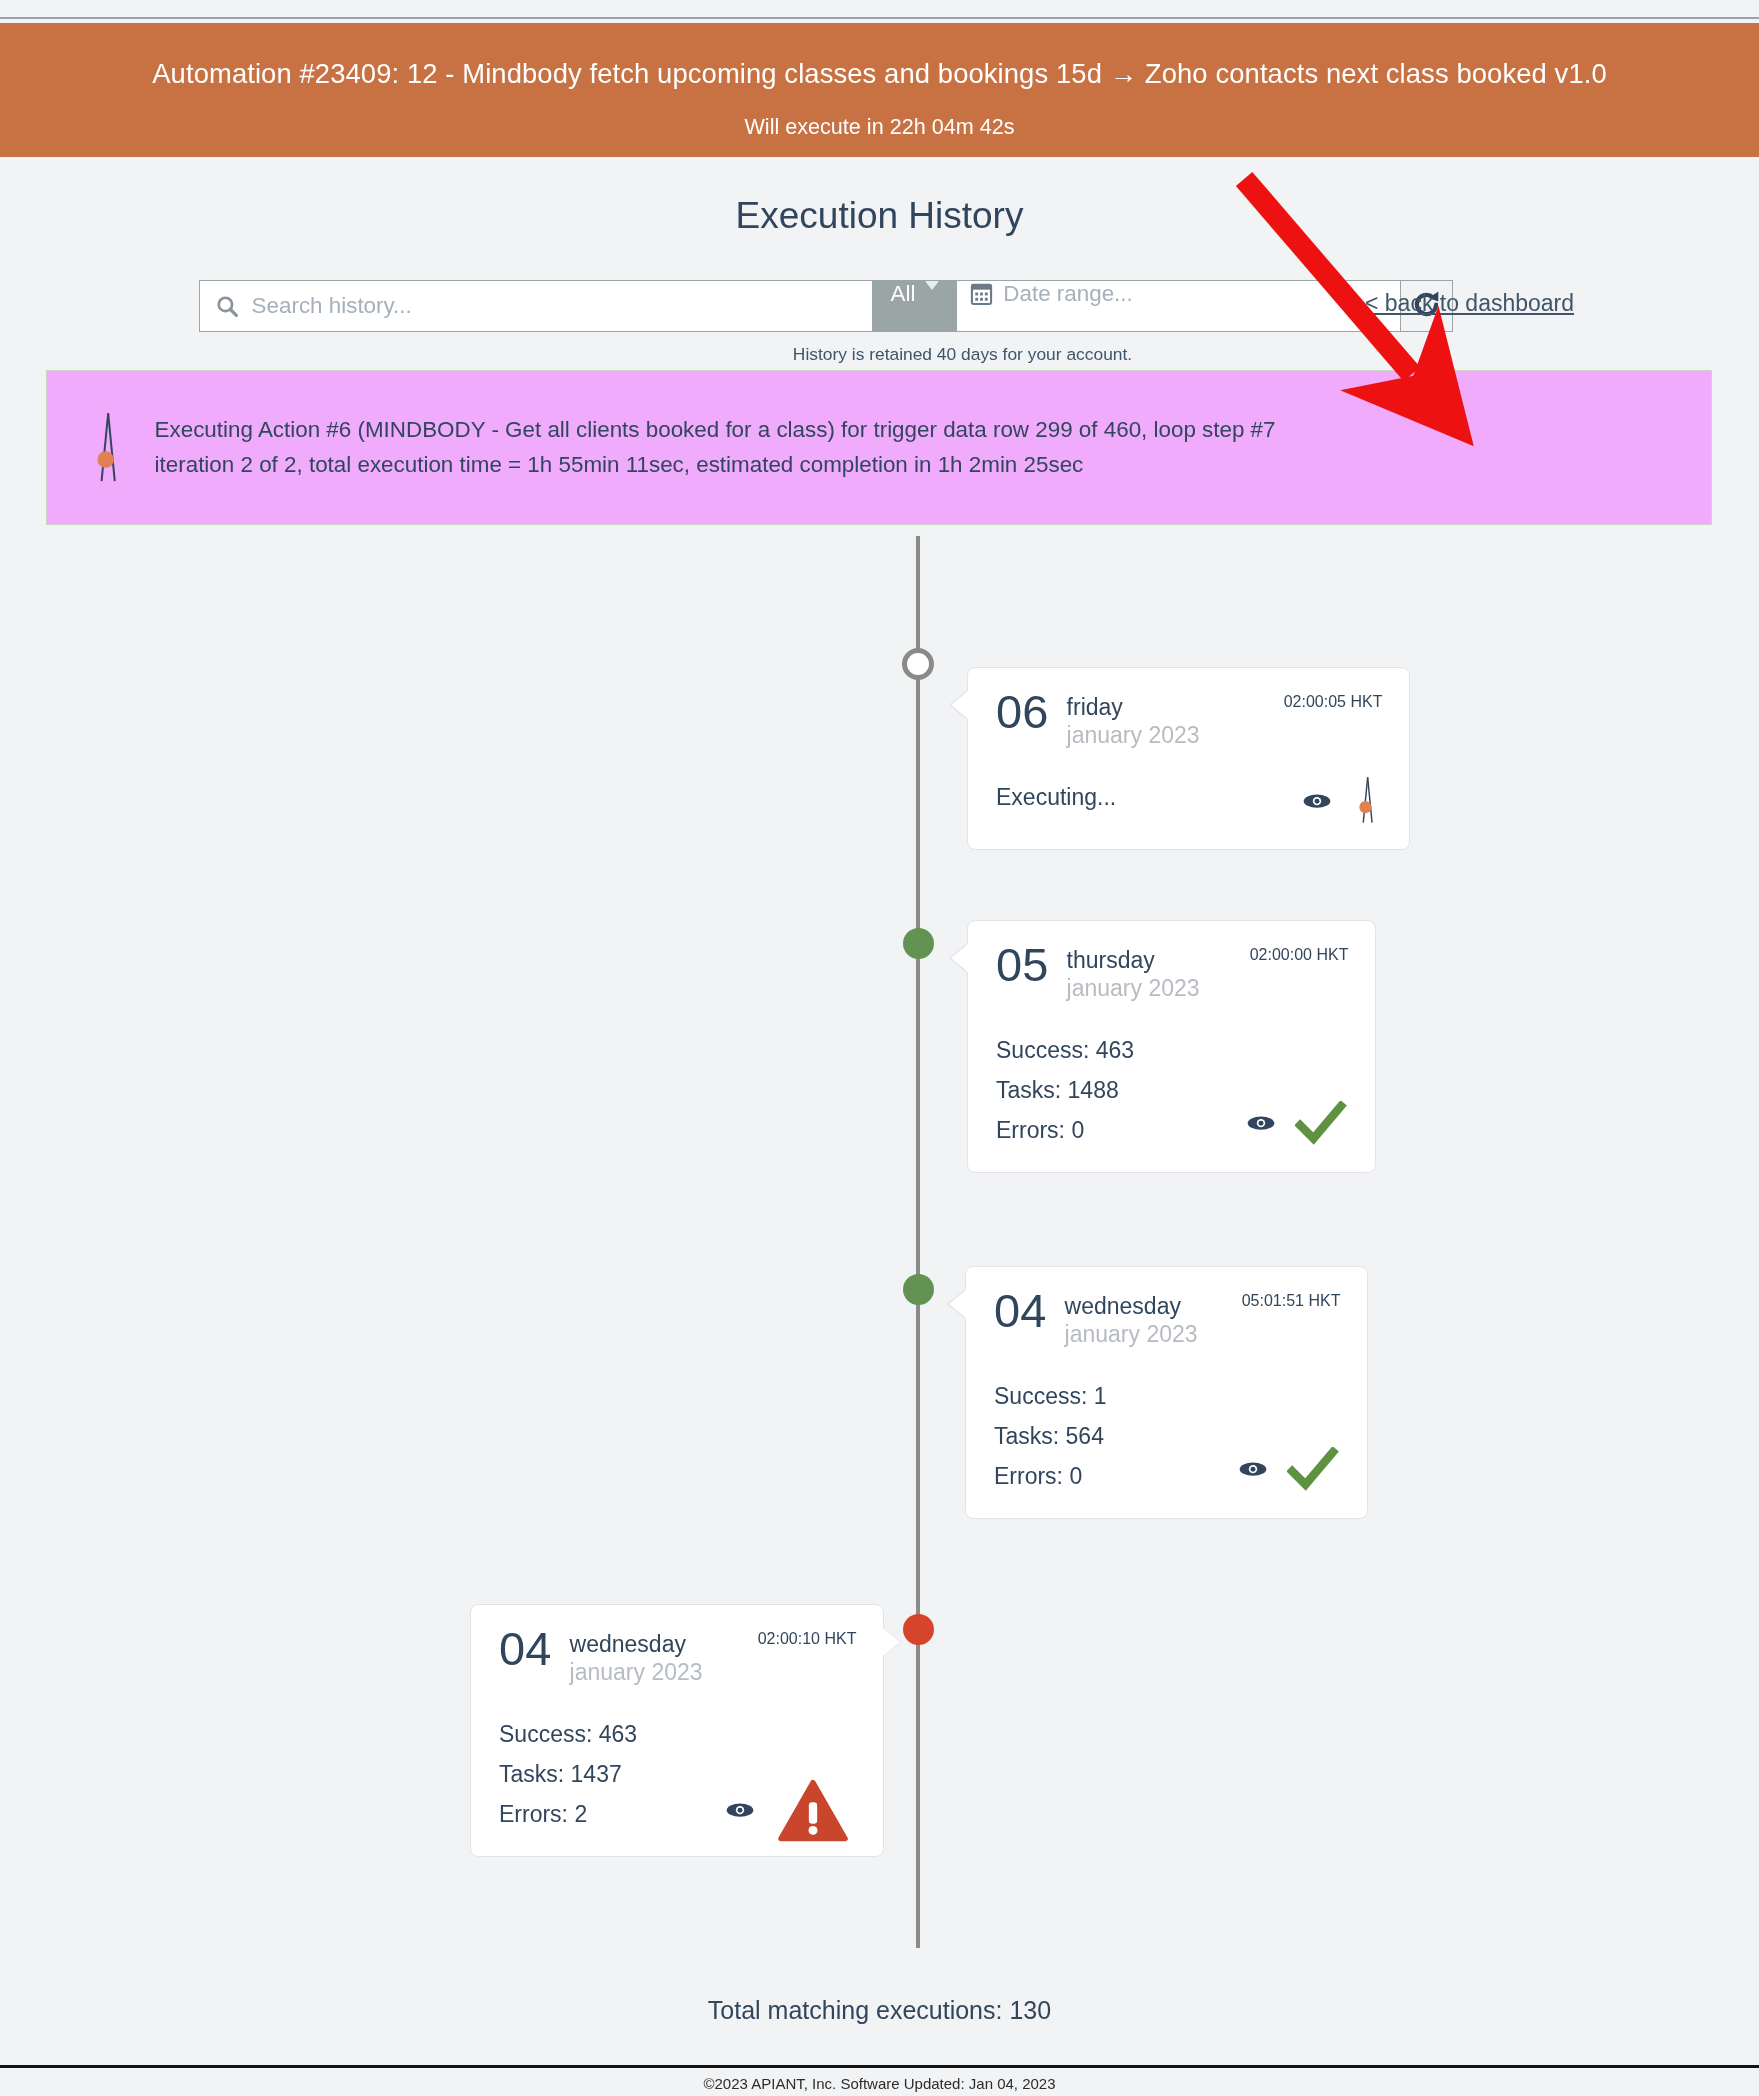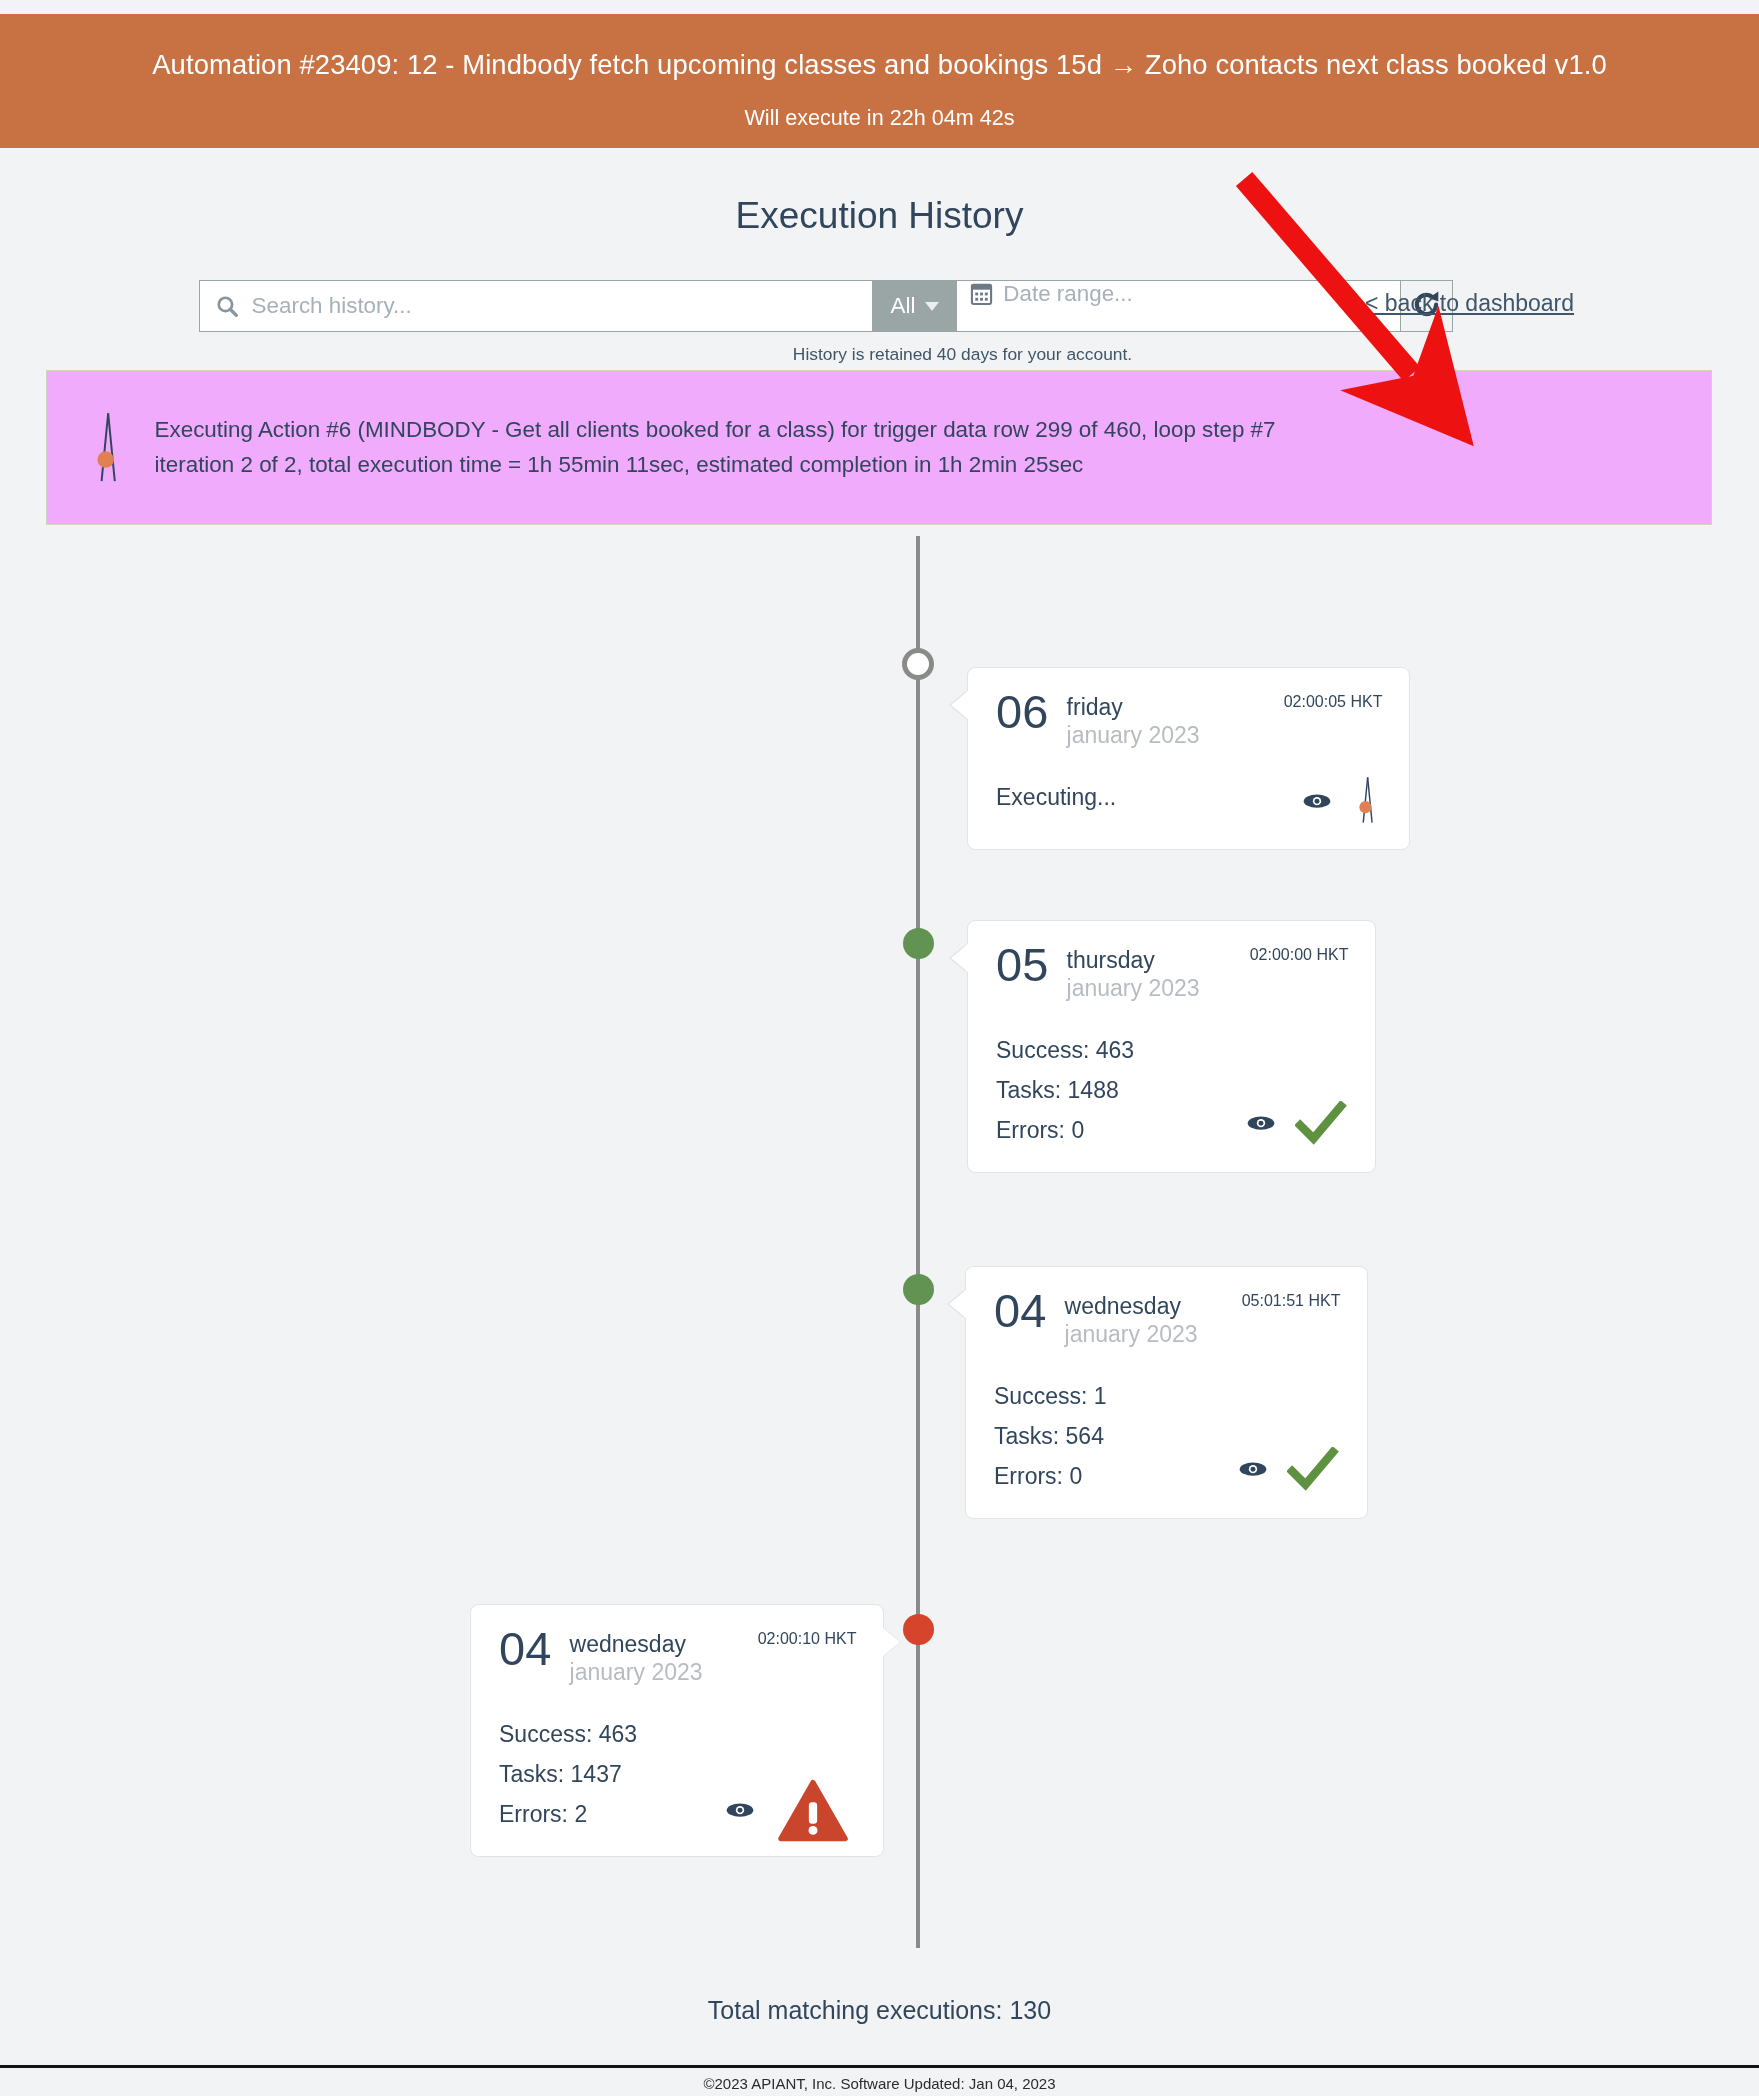--- a/index.html
+++ b/index.html
@@ -23,21 +23,21 @@
     top: 0; left: 0;
     width: 1759px;
     height: 19px;
     background: #f2f3f5;
     border-bottom: 2.5px solid #9aa2a8;
   }
 
   
   .title-banner {
     position: absolute;
-    top: 14px; left: 0;
+    top: 23px; left: 0;
     width: 1759px;
     height: 134px;
     background: #c87244;
     color: #ffffff;
     text-align: center;
     padding-top: 35px;
   }
   .title-banner .auto-title {
     font-size: 27.4px;
     font-weight: 400;
@@ -93,21 +93,20 @@
 
   .filter-select {
     width: 84px;
     height: 52px;
     background: #9aa5a5;
     border-top: 1.7px solid #9aa5a5;
     border-bottom: 1.7px solid #9aa5a5;
     color: #ffffff;
     font-size: 22.4px;
     display: flex;
-    align-items: center;
     justify-content: center;
     gap: 10px;
   }
   .chev {
     display: inline-block;
     width: 0; height: 0;
     border-left: 7.5px solid transparent;
     border-right: 7.5px solid transparent;
     border-top: 9.1px solid #e8edee;
   }

